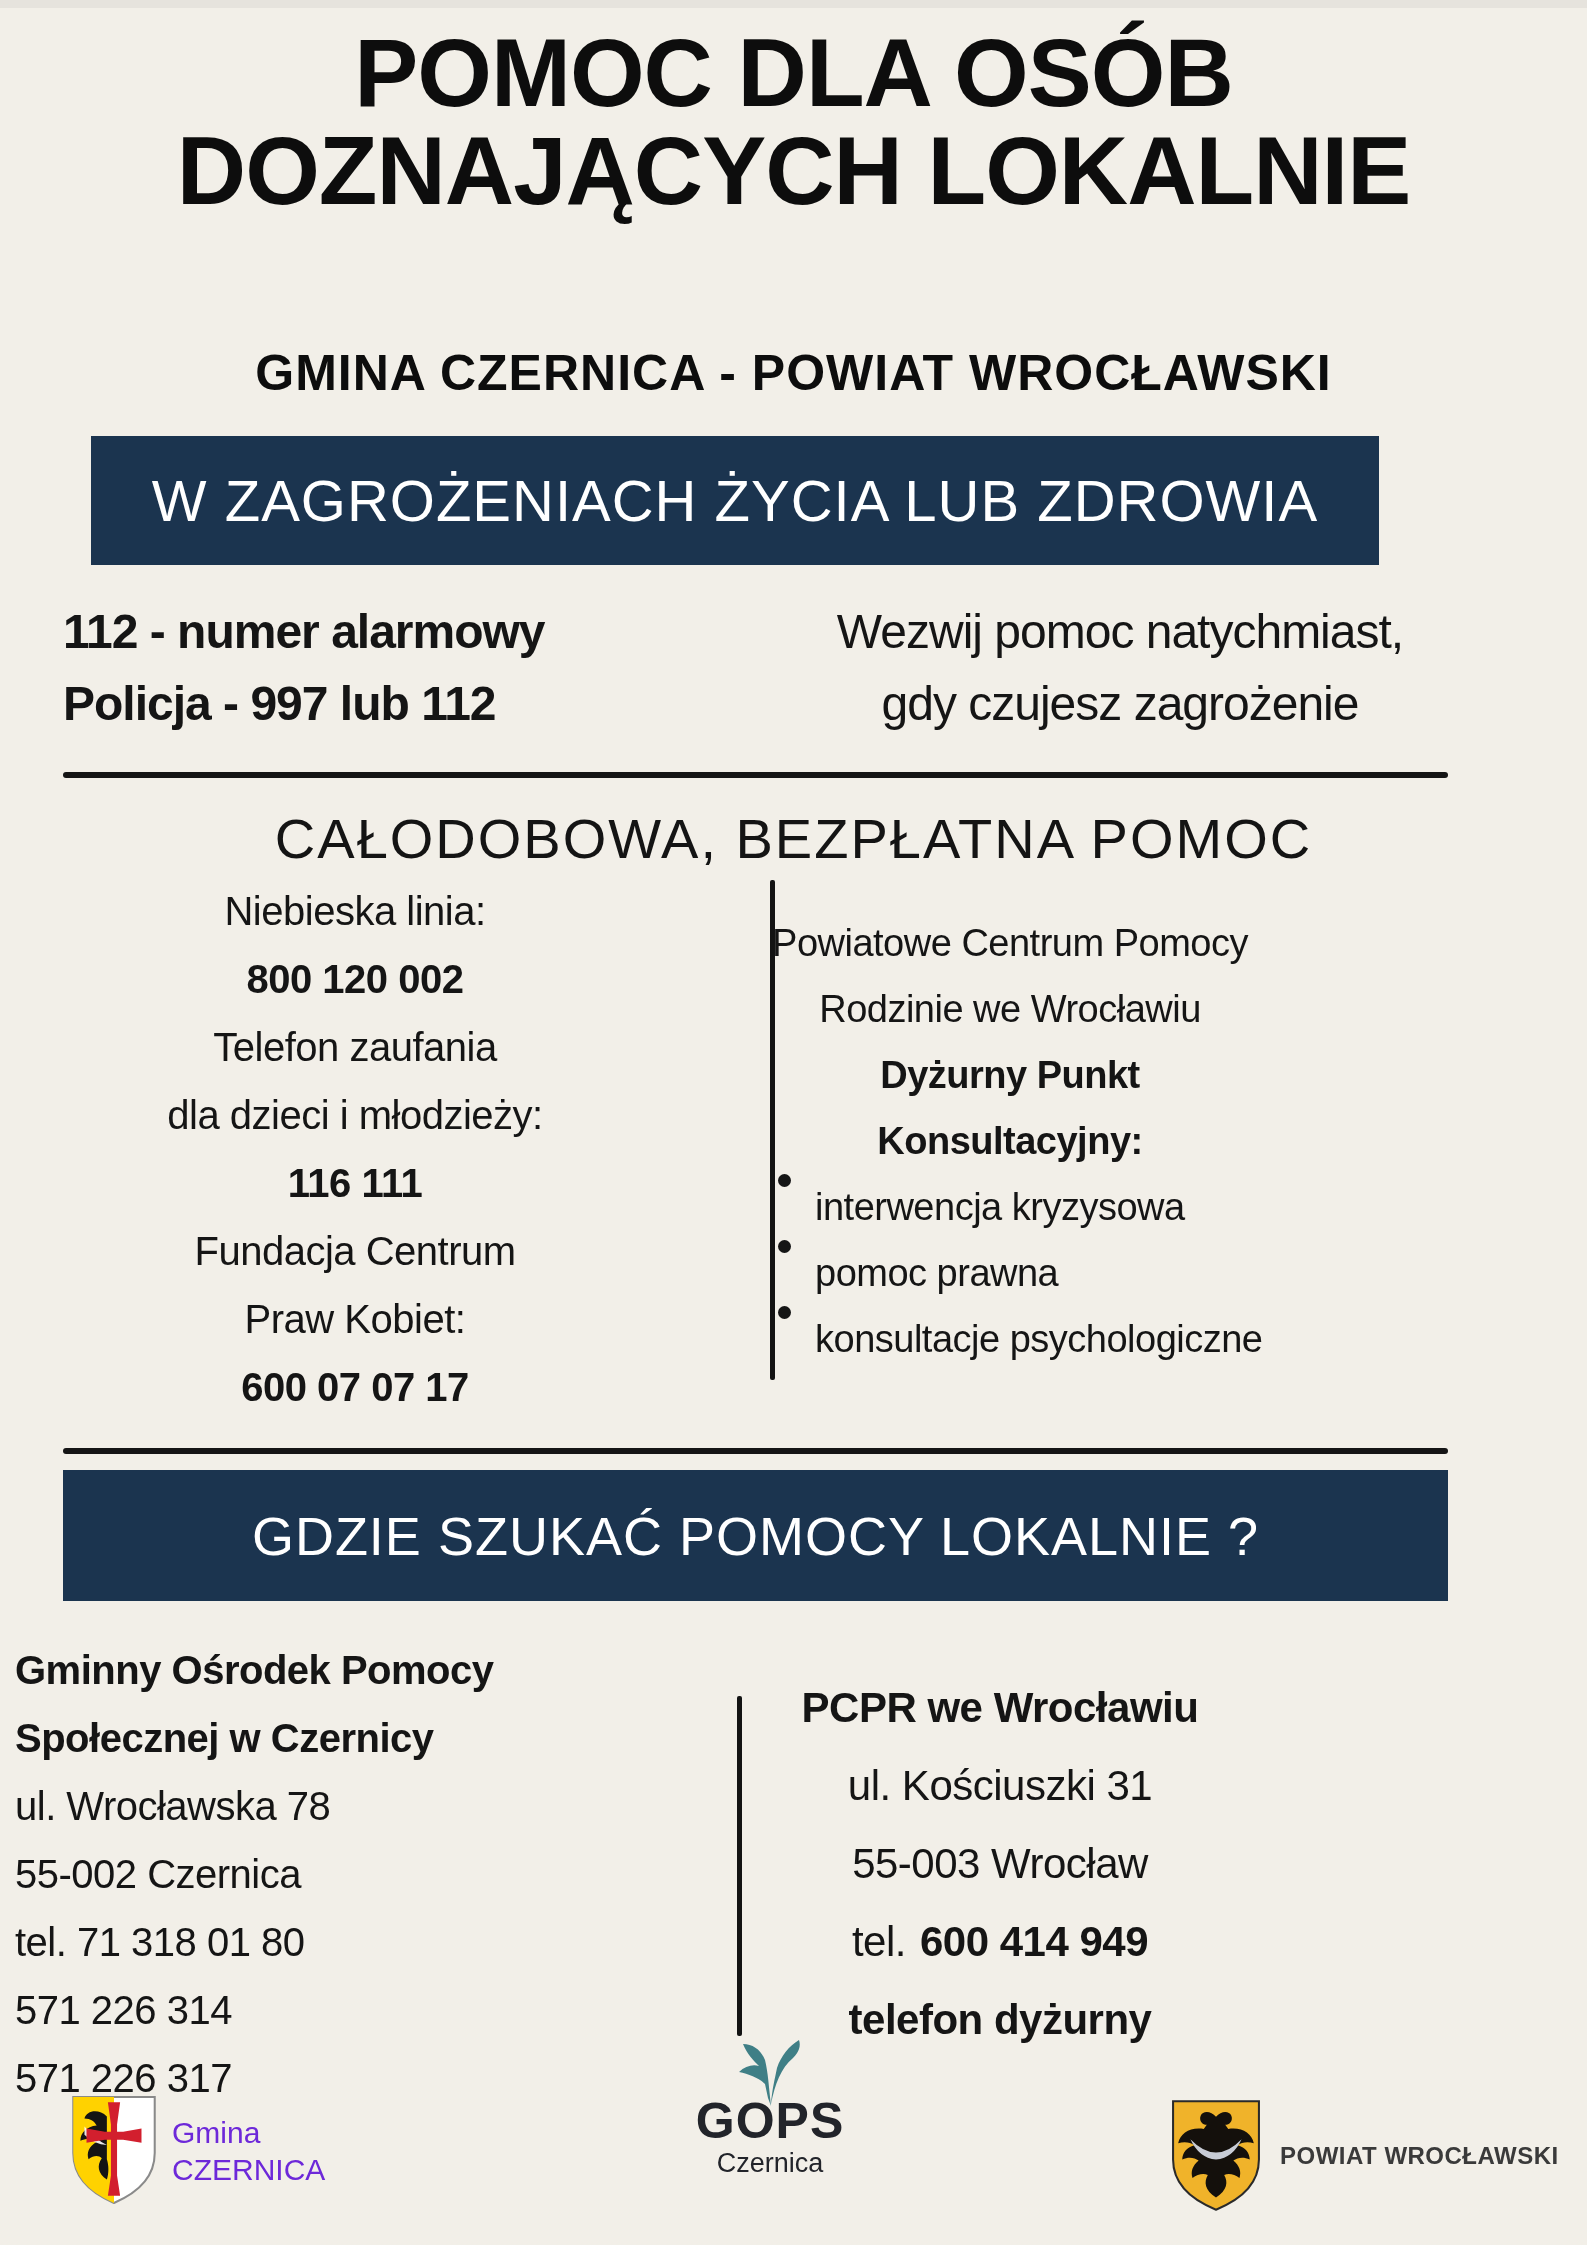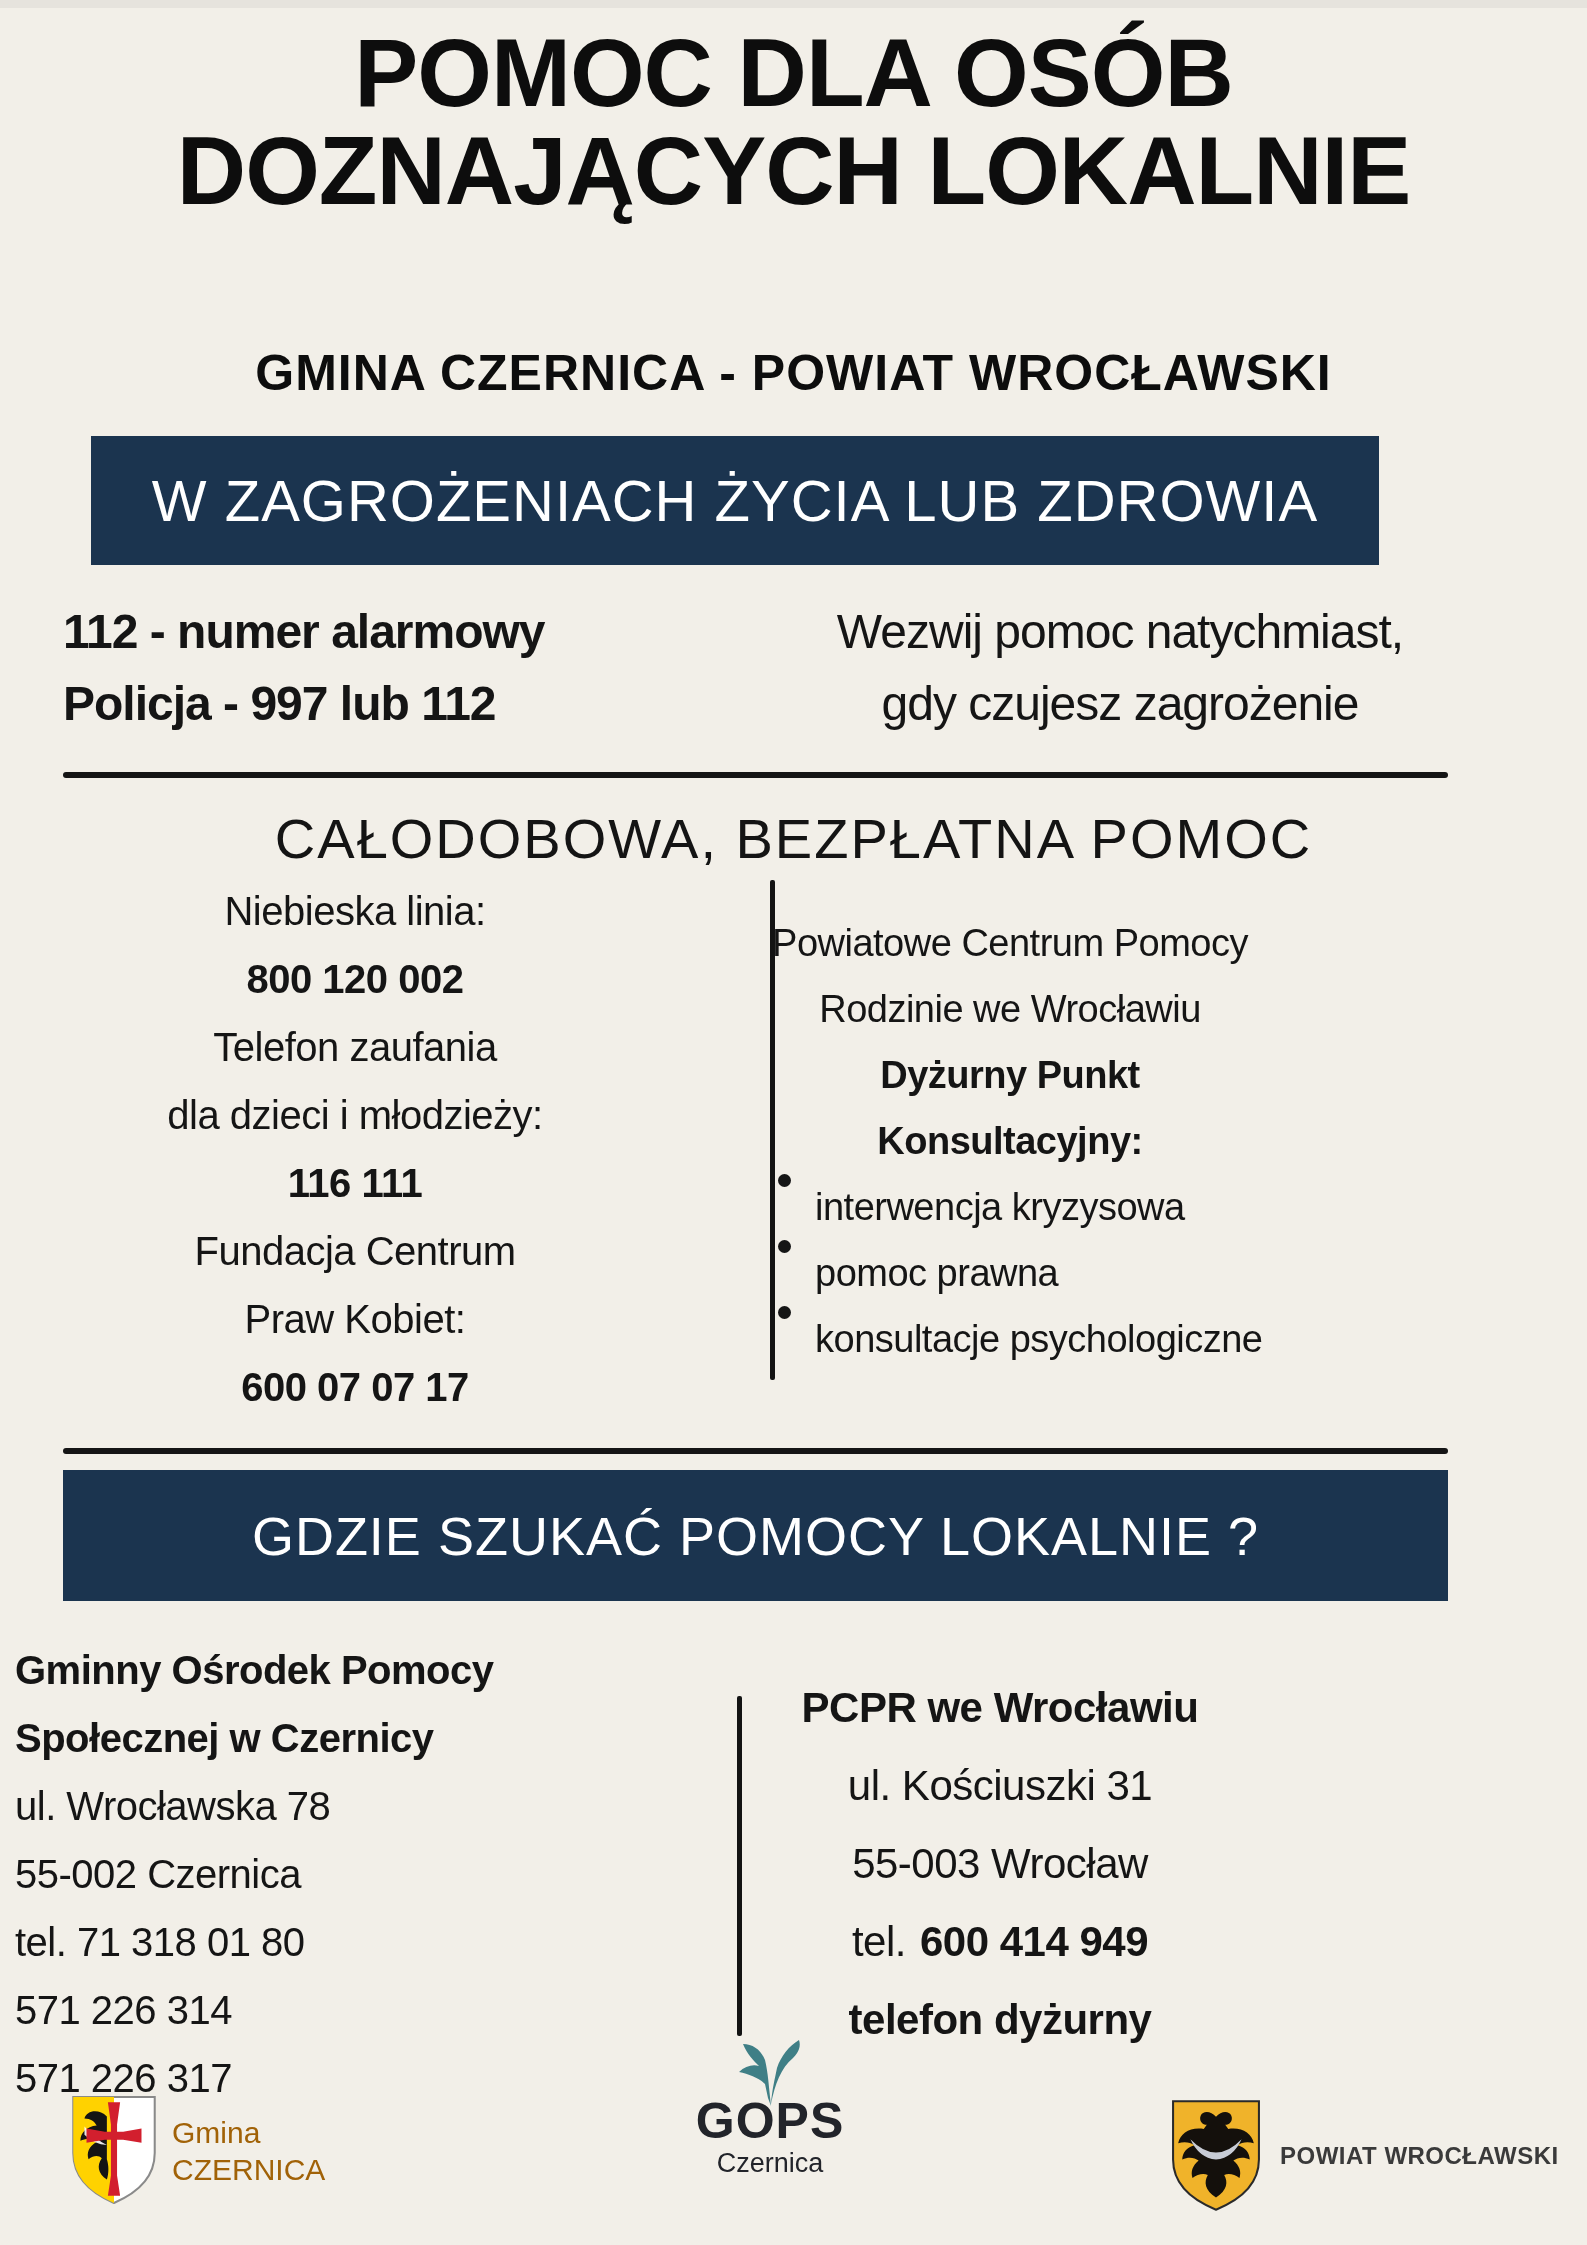--- a/index.html
+++ b/index.html
@@ -46,21 +46,21 @@
   .bullet-dot{width:13px;height:13px;border-radius:50%;background:#151515;margin-right:24px;flex:0 0 auto;}
 
   
   .local-left{left:15px;top:1628px;width:480px;text-align:left;font-size:40px;line-height:68px;letter-spacing:-0.5px;}
   .vr2{left:737px;top:1688px;height:340px;}
   .local-right{left:760px;top:1661px;width:480px;text-align:center;font-size:42px;line-height:78px;letter-spacing:-0.5px;}
   .phone-prefix{margin-right:14px;}
 
   
   .logo-czernica{left:70px;top:2086px;display:flex;align-items:flex-start;}
-  .logo-czernica .txt{margin-left:14px;padding-top:20px;font-size:30px;line-height:37px;color:#a16207;}
+  .logo-czernica .txt{margin-left:14px;padding-top:20px;font-size:30px;line-height:37px;color:#6d28d9;}
   .logo-gops{left:690px;top:2032px;width:160px;text-align:center;color:#22242a;}
   .logo-gops .gops-name{font-weight:bold;font-size:50px;line-height:50px;letter-spacing:1px;margin-top:-14px;}
   .logo-gops .gops-sub{font-size:27px;line-height:30px;margin-top:2px;}
   .logo-powiat{left:1170px;top:2090px;display:flex;align-items:center;}
   .logo-powiat .txt{margin-left:18px;font-weight:bold;font-size:24px;letter-spacing:0.5px;color:#3a3a3a;white-space:nowrap;}
 </style>
 </head>
 <body>
 
 <div class="page">

